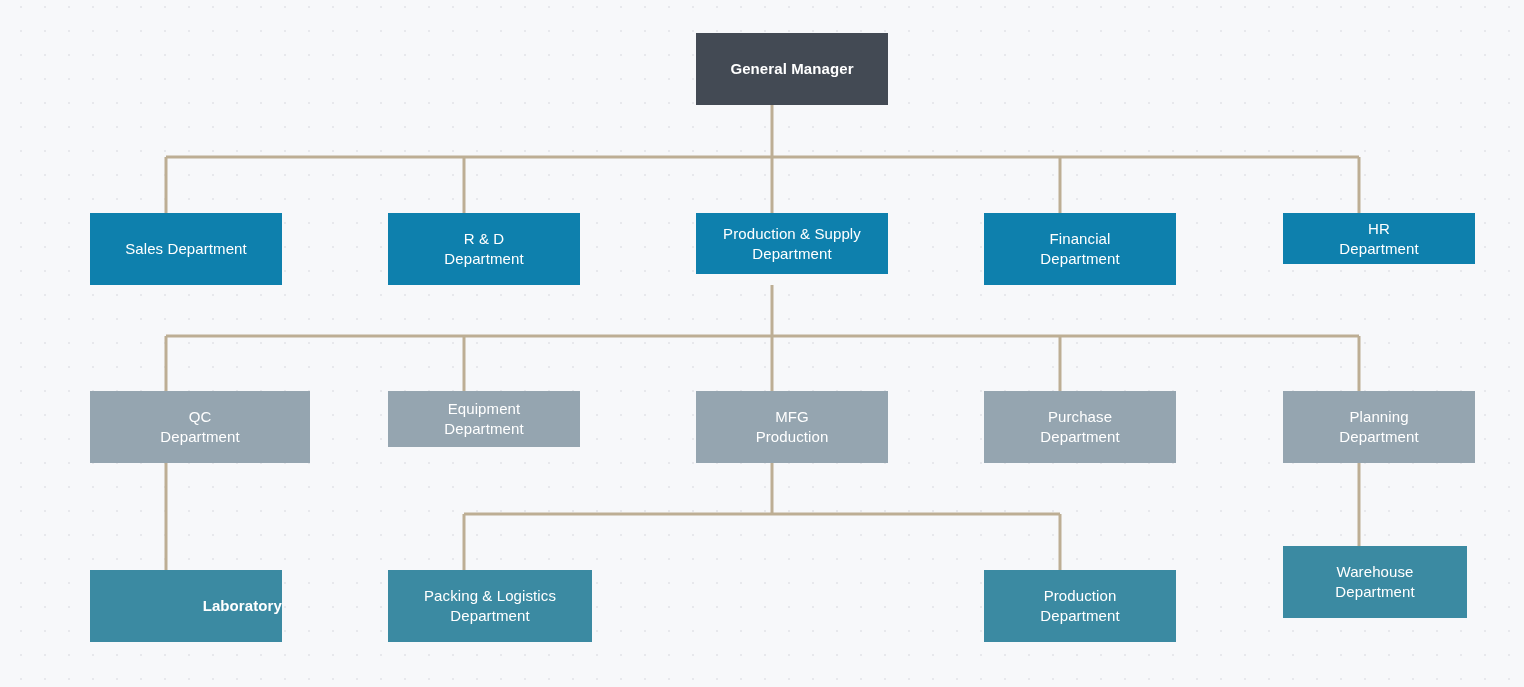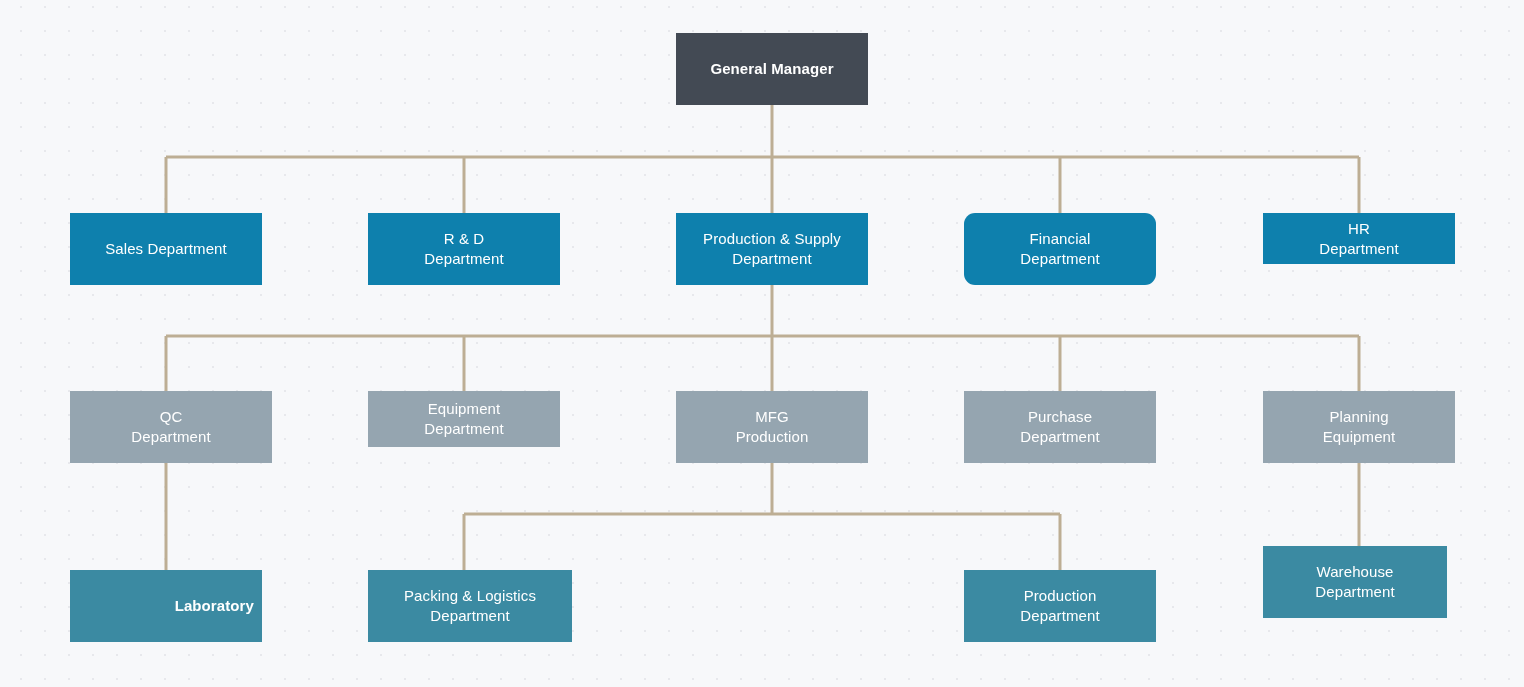--- a/index.html
+++ b/index.html
@@ -38,22 +38,23 @@
     z-index: 2;
     box-sizing: border-box;
     display: flex;
     align-items: center;
     justify-content: center;
     text-align: center;
     color: #ffffff;
     font-size: 15px;
     line-height: 20px;
     letter-spacing: 0.1px;
-    padding: 4px 8px;
+    padding: 4px 0;
     user-select: none;
+    margin-left: 20px;
   }
   .node .node-label {
     display: block;
     white-space: pre-line;
   }
 
   .lvl-root {
     background: #434a54;
     font-weight: bold;
     font-size: 15px;
@@ -108,51 +109,51 @@
       <div class="node lvl-root is-bold" style="left: 676px; top: 33px; width: 192px; height: 72px;">
         <span class="node-label">General Manager</span>
       </div>
       <div class="node lvl-blue" style="left: 70px; top: 213px; width: 192px; height: 72px;">
         <span class="node-label">Sales Department</span>
       </div>
       <div class="node lvl-blue" style="left: 368px; top: 213px; width: 192px; height: 72px; justify-content: center;">
         <span class="node-label">R &amp; D
 Department</span>
       </div>
-      <div class="node lvl-blue" style="left: 676px; top: 213px; width: 192px; height: 72px;">
+      <div class="node lvl-blue" style="left: 676px; top: 213px; width: 192px; height: 61px;">
         <span class="node-label">Production &amp; Supply
 Department</span>
       </div>
-      <div class="node lvl-blue" style="left: 964px; top: 213px; width: 192px; height: 72px; border-radius: 11px;">
+      <div class="node lvl-blue" style="left: 964px; top: 213px; width: 192px; height: 72px;">
         <span class="node-label">Financial
 Department</span>
       </div>
       <div class="node lvl-blue" style="left: 1263px; top: 213px; width: 192px; height: 51px;">
         <span class="node-label">HR
 Department</span>
       </div>
-      <div class="node lvl-gray" style="left: 70px; top: 391px; width: 202px; height: 72px; text-align: center;">
+      <div class="node lvl-gray" style="left: 70px; top: 391px; width: 220px; height: 72px; text-align: center;">
         <span class="node-label">QC
 Department</span>
       </div>
       <div class="node lvl-gray" style="left: 368px; top: 391px; width: 192px; height: 56px;">
         <span class="node-label">Equipment
 Department</span>
       </div>
       <div class="node lvl-gray" style="left: 676px; top: 391px; width: 192px; height: 72px;">
         <span class="node-label">MFG
 Production</span>
       </div>
       <div class="node lvl-gray" style="left: 964px; top: 391px; width: 192px; height: 72px;">
         <span class="node-label">Purchase
 Department</span>
       </div>
       <div class="node lvl-gray" style="left: 1263px; top: 391px; width: 192px; height: 72px;">
         <span class="node-label">Planning
-Equipment</span>
+Department</span>
       </div>
       <div class="node lvl-teal is-bold" style="left: 70px; top: 570px; width: 192px; height: 72px; justify-content: flex-end;">
         <span class="node-label">Laboratory</span>
       </div>
       <div class="node lvl-teal" style="left: 368px; top: 570px; width: 204px; height: 72px;">
         <span class="node-label">Packing &amp; Logistics
 Department</span>
       </div>
       <div class="node lvl-teal" style="left: 964px; top: 570px; width: 192px; height: 72px;">
         <span class="node-label">Production

